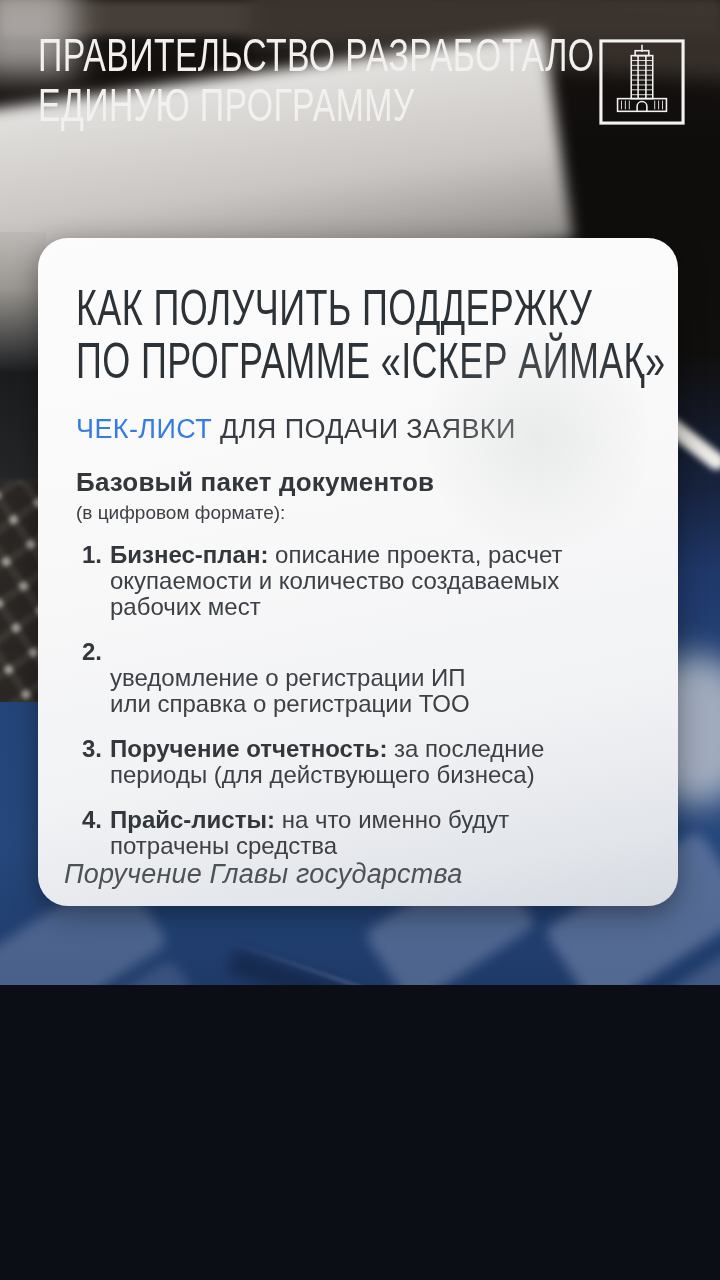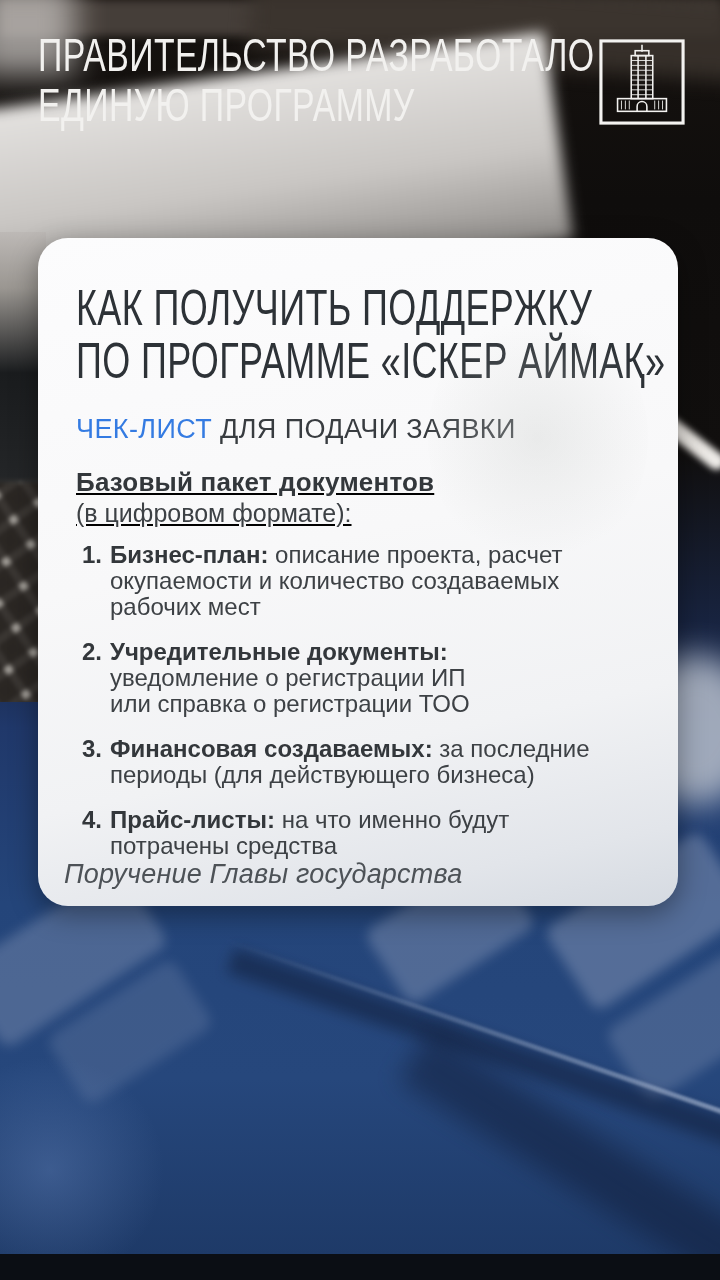--- a/index.html
+++ b/index.html
@@ -1,18 +1,18 @@
 <!DOCTYPE html>
 <html><head>
 <meta charset="utf-8">
 <style>
   html,body{margin:0;padding:0;background:#0b0e14;}
   *{box-sizing:border-box;}
   .poster{
-    position:relative;width:720px;height:1254px;overflow:hidden;
+    position:relative;width:720px;height:985px;overflow:hidden;
     font-family:"Liberation Sans",sans-serif;
   }
   
   .bg{position:absolute;inset:0;
     background:linear-gradient(180deg,
       #16120f 0%, #0f0d0c 16%, #110f0e 36%,
       #182441 50%, #20386a 58%, #24457a 72%,
       #26477c 86%, #1e3a68 100%);
   }
   .bg > div{position:absolute;}
@@ -63,23 +63,23 @@
     background:linear-gradient(168deg,#fcfcfd 0%,#f8f8f9 45%,#f1f2f4 72%,#e2e5ea 90%,#d5dae1 100%);
     box-shadow:0 8px 28px rgba(0,0,0,.38);
     padding:44px 38px 0 38px;}
   .card::after{content:"";position:absolute;right:30px;top:70px;width:220px;height:260px;border-radius:50%;
     background:radial-gradient(circle,rgba(205,208,206,.35),rgba(205,208,206,0) 70%);pointer-events:none;}
   .card-title{margin:0 0 26px 0;color:#2d3237;}
   .card-title .title-row{display:block;height:53px;}
   .card-title .cond{font-size:50px;line-height:53px;}
   .checklist{margin:0 0 22px 0;font-size:27px;letter-spacing:.4px;color:#383c40;}
   .checklist .hl{font-weight:400;color:#347be2;}
-  .subhead{margin:0 0 14px 0;text-decoration:underline;}
+  .subhead{margin:0 0 14px 0;}
   .subhead b{display:block;font-size:26px;line-height:31px;color:#33373b;letter-spacing:.2px;}
-  .subhead .sub-normal{display:block;font-size:25px;line-height:30px;color:#3d4145;}
+  .subhead .sub-normal{display:block;font-size:19px;line-height:30px;color:#3d4145;}
   .doc-list{list-style:none;margin:0;padding:0;}
   .doc-list li{display:flex;margin:0 0 19px 0;font-size:24px;line-height:26px;color:#3d4145;}
   .doc-list .num{flex:0 0 34px;font-weight:700;color:#33373b;padding-left:6px;}
   .doc-list .item-text{flex:1;}
   .doc-list .item-text b{color:#33373b;margin-top:12px;}
   .doc-list .item-text .rest{white-space:pre-line;}
   .footer-note{position:absolute;left:26px;bottom:16px;margin:0;
     font-size:27px;font-style:italic;color:#4d5257;letter-spacing:.2px;}
 </style>
 </head>
@@ -145,27 +145,27 @@
 
     <ol class="doc-list">
       <li>
         <span class="num">1.</span>
         <span class="item-text"><b>Бизнес-план:</b> <span class="rest">описание проекта, расчет
 окупаемости и количество создаваемых
 рабочих мест</span></span>
       </li>
       <li>
         <span class="num">2.</span>
-        <span class="item-text"><b>Учредительные документы:</b> <span class="rest">
+        <span class="item-text"> <span class="rest">
 уведомление о регистрации ИП
 или справка о регистрации ТОО</span></span>
       </li>
       <li>
         <span class="num">3.</span>
-        <span class="item-text"><b>Финансовая создаваемых:</b> <span class="rest">за последние
+        <span class="item-text"><b>Поручение отчетность:</b> <span class="rest">за последние
 периоды (для действующего бизнеса)</span></span>
       </li>
       <li>
         <span class="num">4.</span>
         <span class="item-text"><b>Прайс-листы:</b> <span class="rest">на что именно будут
 потрачены средства</span></span>
       </li>
     </ol>
 
     <p class="footer-note">Поручение Главы государства</p>

